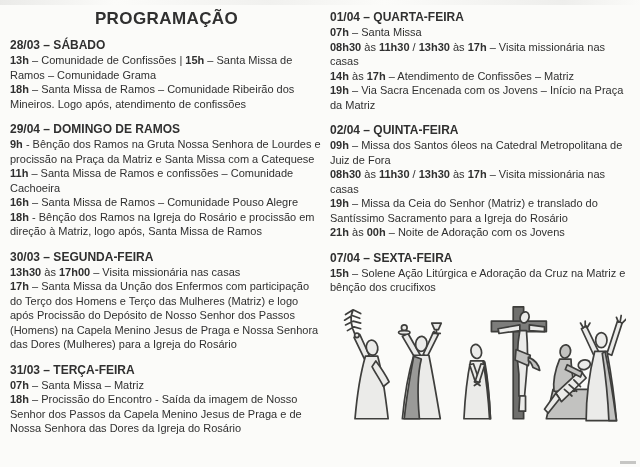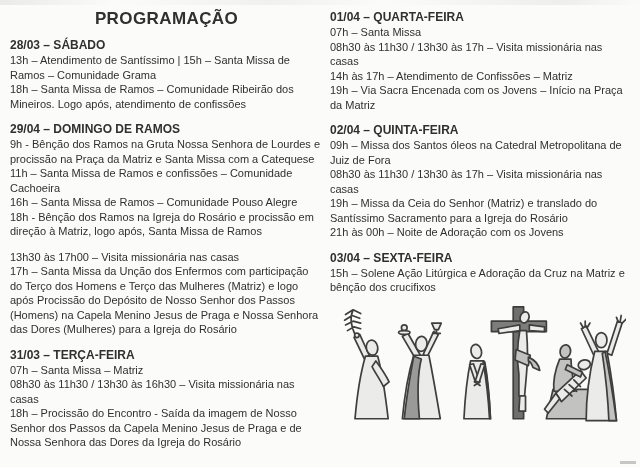--- a/index.html
+++ b/index.html
@@ -29,21 +29,21 @@
   .col{position:absolute;}
   .col-left{left:10px;top:6px;width:313px;}
   .col-right{left:330px;top:10px;width:304px;}
   .title{
     font-size:17px;font-weight:700;text-align:center;
     margin:3px 0 9px 0;letter-spacing:.4px;
   }
   .section{margin:0 0 11px 0;}
   .heading{font-size:12px;line-height:15px;font-weight:700;margin:0;}
   .event{font-size:11px;line-height:14.5px;margin:0;}
-  .event .b{font-weight:400;}
+  .event .b{font-weight:700;}
   .illustration{display:block;margin:10px 0 0 6px;}
   .illustration path,.illustration rect,.illustration ellipse,.illustration circle{
     stroke:var(--outline);stroke-width:1.8;stroke-linejoin:round;stroke-linecap:round;
   }
   .illustration .stroke-only{fill:none;}
   .illustration .light{fill:var(--fig-light);}
   .illustration .mid{fill:var(--fig-mid);}
   .illustration .dark{fill:var(--fig-dark);}
   .illustration .cross{fill:var(--cross);}
   .illustration .cross2{fill:var(--cross2);}
@@ -52,38 +52,38 @@
 <body>
 
 <div class="page">
   <div class="scan-smudge-top"></div>
 
   <div class="col col-left">
     <h1 class="title">PROGRAMAÇÃO</h1>
     <div class="sections">
         <section class="section">
           <h2 class="heading">28/03 – SÁBADO</h2>
-          <p class="event"><span class="b">13h</span><span class="r"> – Atendimento de Santíssimo | </span><span class="b">15h</span><span class="r"> – Santa Missa de Ramos – Comunidade Grama</span></p>
+          <p class="event"><span class="b">13h</span><span class="r"> – Comunidade de Confissões | </span><span class="b">15h</span><span class="r"> – Santa Missa de Ramos – Comunidade Grama</span></p>
           <p class="event"><span class="b">18h</span><span class="r"> – Santa Missa de Ramos – Comunidade Ribeirão dos Mineiros. Logo após, atendimento de confissões</span></p>
         </section>
         <section class="section">
           <h2 class="heading">29/04 – DOMINGO DE RAMOS</h2>
           <p class="event"><span class="b">9h</span><span class="r"> - Bênção dos Ramos na Gruta Nossa Senhora de Lourdes e procissão na Praça da Matriz e Santa Missa com a Catequese</span></p>
           <p class="event"><span class="b">11h</span><span class="r"> – Santa Missa de Ramos e confissões – Comunidade Cachoeira</span></p>
           <p class="event"><span class="b">16h</span><span class="r"> – Santa Missa de Ramos – Comunidade Pouso Alegre</span></p>
           <p class="event"><span class="b">18h</span><span class="r"> - Bênção dos Ramos na Igreja do Rosário e procissão em direção à Matriz, logo após, Santa Missa de Ramos</span></p>
         </section>
         <section class="section">
+          <h2 class="heading">30/03 – SEGUNDA-FEIRA</h2>
           <p class="event"><span class="b">13h30</span><span class="r"> às </span><span class="b">17h00</span><span class="r"> – Visita missionária nas casas</span></p>
           <p class="event"><span class="b">17h</span><span class="r"> – Santa Missa da Unção dos Enfermos com participação do Terço dos Homens e Terço das Mulheres (Matriz) e logo após Procissão do Depósito de Nosso Senhor dos Passos (Homens) na Capela Menino Jesus de Praga e Nossa Senhora das Dores (Mulheres) para a Igreja do Rosário</span></p>
         </section>
         <section class="section">
           <h2 class="heading">31/03 – TERÇA-FEIRA</h2>
           <p class="event"><span class="b">07h</span><span class="r"> – Santa Missa – Matriz</span></p>
-          <p class="event"><span class="b">08h30</span><span class="r"> às </span><span class="b">11h30</span><span class="r"> / </span><span class="b">13h30</span><span class="r"> às </span><span class="b">16h30</span><span class="r"> – Visita missionária nas casas</span></p>
           <p class="event"><span class="b">18h</span><span class="r"> – Procissão do Encontro - Saída da imagem de Nosso Senhor dos Passos da Capela Menino Jesus de Praga e de Nossa Senhora das Dores da Igreja do Rosário</span></p>
         </section>
       </div>
   </div>
 
   <div class="col col-right">
     <div class="sections">
         <section class="section">
           <h2 class="heading">01/04 – QUARTA-FEIRA</h2>
           <p class="event"><span class="b">07h</span><span class="r"> – Santa Missa</span></p>
@@ -92,21 +92,21 @@
           <p class="event"><span class="b">19h</span><span class="r"> – Via Sacra Encenada com os Jovens – Início na Praça da Matriz</span></p>
         </section>
         <section class="section">
           <h2 class="heading">02/04 – QUINTA-FEIRA</h2>
           <p class="event"><span class="b">09h</span><span class="r"> – Missa dos Santos óleos na Catedral Metropolitana de Juiz de Fora</span></p>
           <p class="event"><span class="b">08h30</span><span class="r"> às </span><span class="b">11h30</span><span class="r"> / </span><span class="b">13h30</span><span class="r"> às </span><span class="b">17h</span><span class="r"> – Visita missionária nas casas</span></p>
           <p class="event"><span class="b">19h</span><span class="r"> – Missa da Ceia do Senhor (Matriz) e translado do Santíssimo Sacramento para a Igreja do Rosário</span></p>
           <p class="event"><span class="b">21h</span><span class="r"> às </span><span class="b">00h</span><span class="r"> – Noite de Adoração com os Jovens</span></p>
         </section>
         <section class="section">
-          <h2 class="heading">03/04 – SEXTA-FEIRA</h2>
+          <h2 class="heading">07/04 – SEXTA-FEIRA</h2>
           <p class="event"><span class="b">15h</span><span class="r"> – Solene Ação Litúrgica e Adoração da Cruz na Matriz e bênção dos crucifixos</span></p>
         </section>
       </div>
 
     <svg class="illustration" width="290" height="126" viewBox="0 0 306 133" role="img" aria-label="Line-art illustration of Holy Week: figure holding a palm branch, figure raising the host and a chalice, mourning figure with clasped hands, Christ on the cross, pietà figure holding the dead Christ, and a figure with arms raised in praise">
 
       <g>
         <path class="stroke-only" d="M21,32 C16,22 14,12 18,4 M18,4 L10,9 M18,4 L26,8 M17,10 L9,15 M17,10 L25,13 M18,16 L10,20 M18,16 L26,18 M19,22 L12,26 M19,22 L26,24"></path>
         <path class="light" d="M30,56 L19,33 L25,30 L35,52 Z"></path>
         <circle class="light" cx="22" cy="31" r="2.4"></circle>

